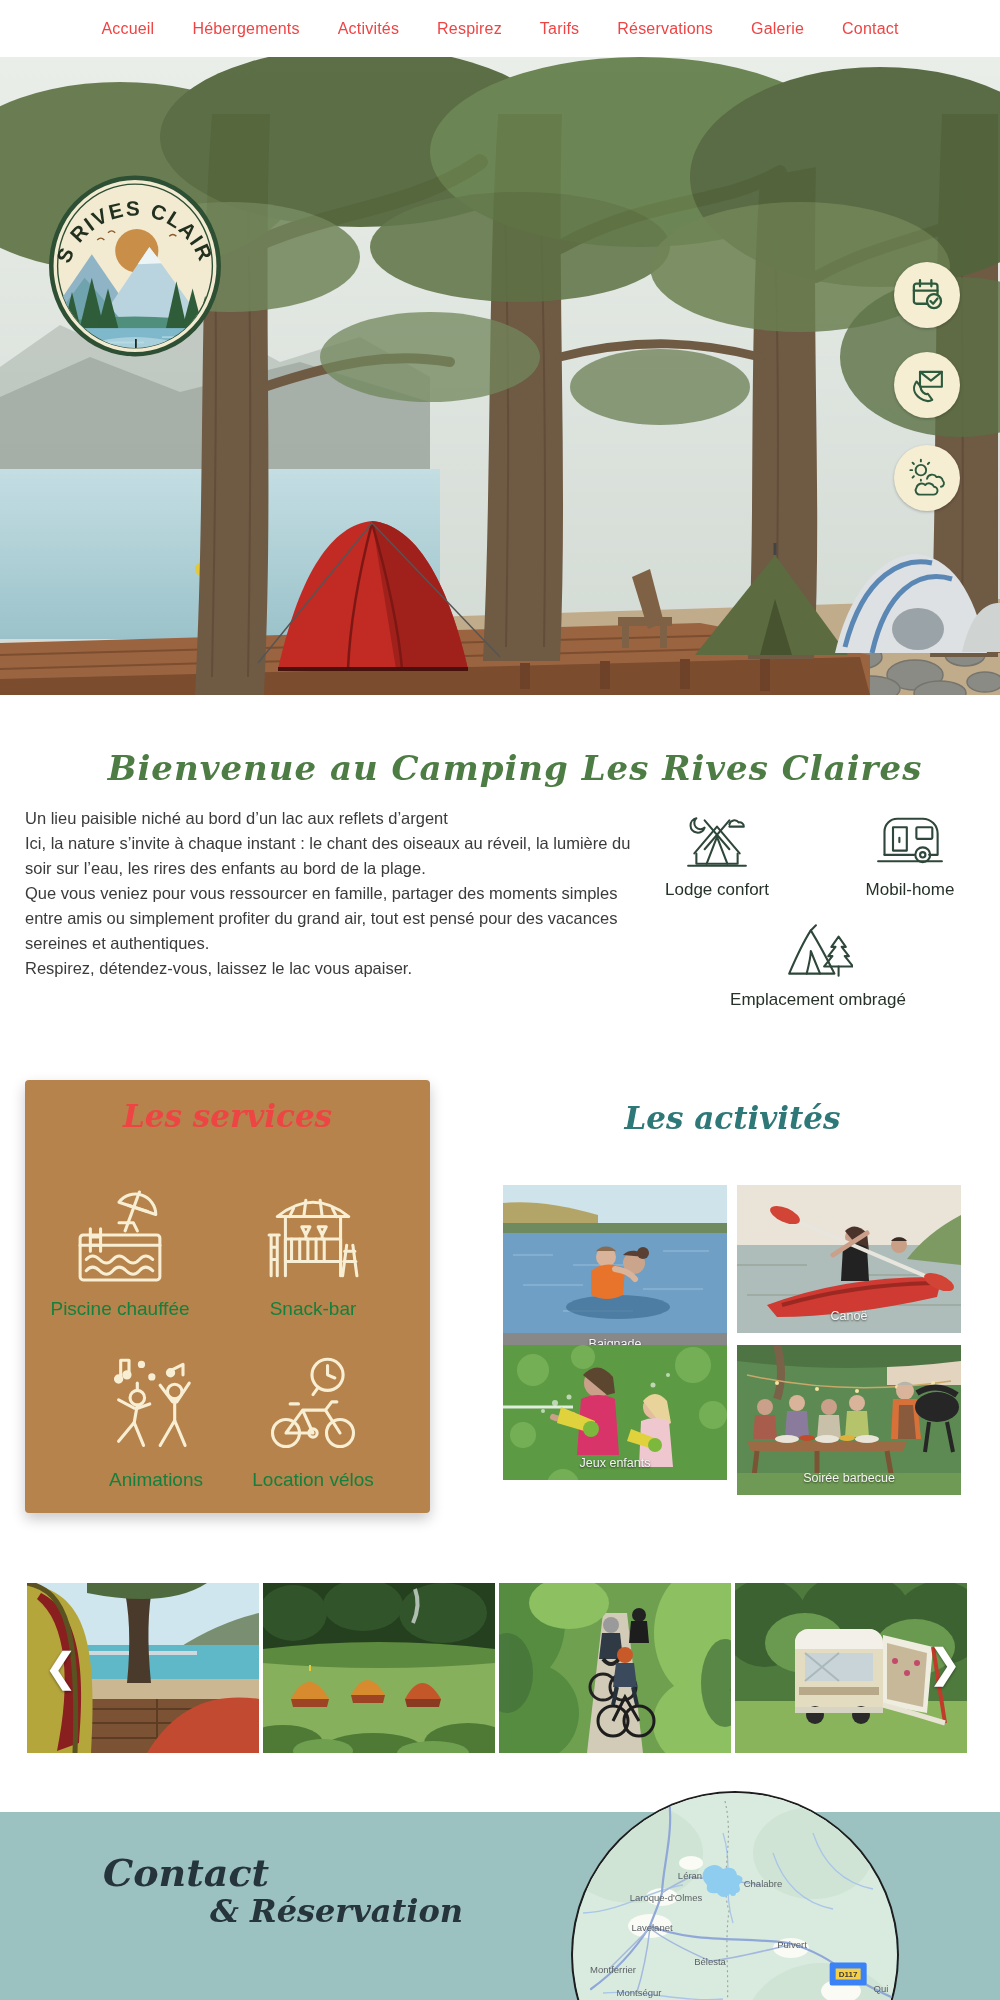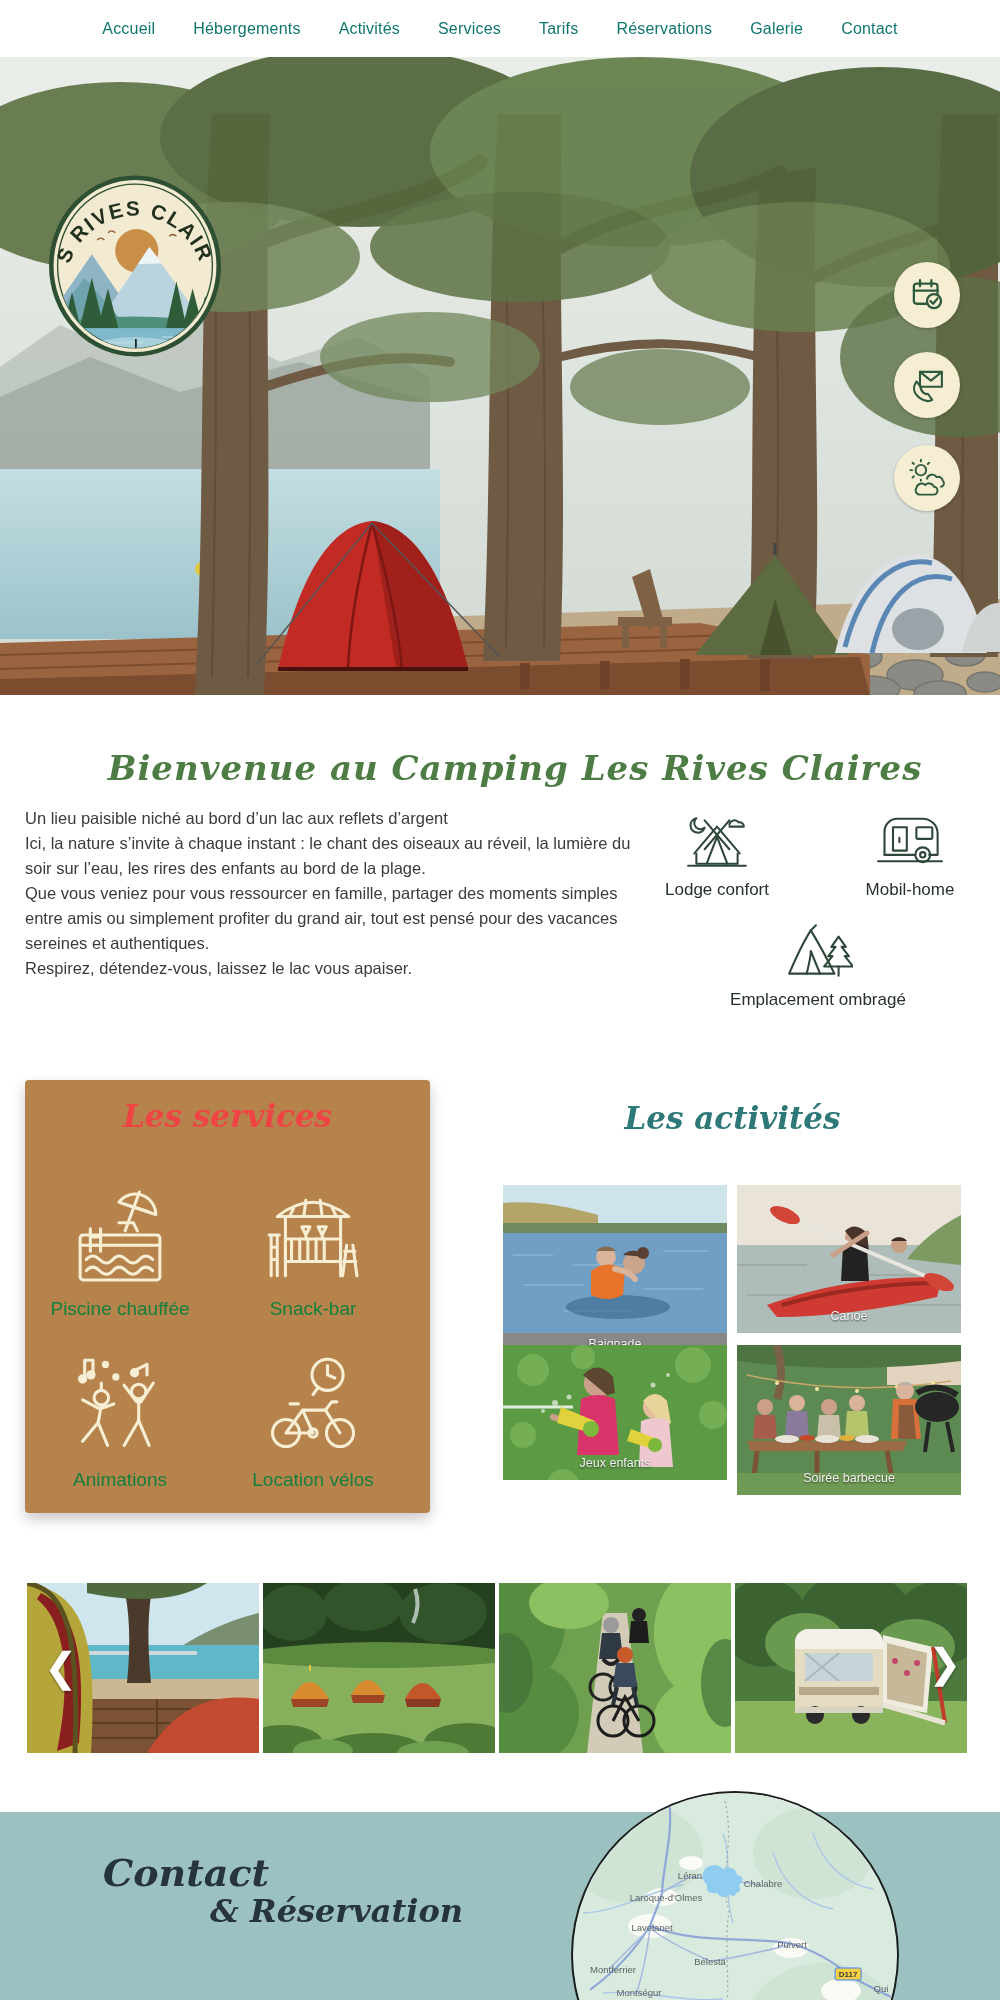--- a/index.html
+++ b/index.html
@@ -4,21 +4,21 @@
 <style>
   html,body{margin:0;padding:0;}
   body{width:1000px;height:2000px;position:relative;overflow:hidden;background:#ffffff;
        font-family:"Liberation Sans",sans-serif;}
   .abs{position:absolute;}
   svg{display:block;}
 
   
   .nav{left:0;top:0;width:1000px;height:57px;background:#ffffff;display:flex;
        align-items:center;justify-content:center;gap:38px;z-index:30;}
-  .nav a{color:#0f766e;font-size:16px;text-decoration:none;letter-spacing:.2px;}
+  .nav a{color:#ef4444;font-size:16px;text-decoration:none;letter-spacing:.2px;}
 
   
   .hero{left:0;top:57px;width:1000px;height:638px;overflow:hidden;background:#dfe5e0;}
   .logo{left:45px;top:112px;width:180px;height:194px;z-index:5;}
   .hero-btn{width:66px;height:66px;border-radius:50%;background:#f5eed3;left:894px;
             display:flex;align-items:center;justify-content:center;z-index:5;
             box-shadow:0 1px 3px rgba(0,0,0,.25);}
 
   
   .welcome-title{left:0;top:733px;width:1000px;text-align:center;
@@ -55,31 +55,31 @@
   .contact-band{left:0;top:1812px;width:1000px;height:188px;background:#9cc1c1;}
   .contact-t1{left:103px;top:1850px;font-family:"DejaVu Serif",serif;font-style:italic;
       font-weight:bold;font-size:38px;color:#26343c;}
   .contact-t2{left:210px;top:1892px;font-family:"DejaVu Serif",serif;font-style:italic;
       font-weight:bold;font-size:32px;color:#26343c;}
   .map-wrap{left:573px;top:1793px;width:324px;height:324px;border-radius:50%;
       overflow:hidden;box-shadow:0 0 0 2px #1d1d1d;}
   .map-label{position:absolute;transform:translate(-50%,-50%);font-size:9.5px;
       color:#5c6266;white-space:nowrap;}
   .road-badge{position:absolute;transform:translate(-50%,-50%);background:#f6cf45;
-      border:1px solid #3b82f6;border-radius:2px;font-size:8px;font-weight:bold;
+      border:6px solid #3b82f6;border-radius:2px;font-size:8px;font-weight:bold;
       color:#3a3a3a;padding:1px 3px;}
 </style>
 </head>
 <body>
 
 <nav class="abs nav">
   <a href="#">Accueil</a>
   <a href="#">Hébergements</a>
   <a href="#">Activités</a>
-  <a href="#">Services</a>
+  <a href="#">Respirez</a>
   <a href="#">Tarifs</a>
   <a href="#">Réservations</a>
   <a href="#">Galerie</a>
   <a href="#">Contact</a>
 </nav>
 
 <div class="abs hero">
   <svg width="1000" height="638" viewBox="0 0 1000 638">
     <defs>
       <linearGradient id="skyg" x1="0" y1="0" x2="0" y2="1">
@@ -336,21 +336,21 @@
       <path d="M20,30 V88 M74,30 V88"></path>
       <rect x="20" y="52" width="54" height="22"></rect>
       <path d="M26,52 v22 M34,52 v22 M42,52 v22 M50,52 v22 M58,52 v22"></path>
       <path d="M36,40 l4,8 l4,-8 Z M40,48 v4 M52,40 l4,8 l4,-8 Z M56,48 v4"></path>
       <path d="M4,48 h10 M6,48 V88 M12,48 V88 M6,60 h6 M6,72 h6"></path>
       <path d="M80,58 L76,88 M86,58 L90,88 M78,64 h10 M77,74 h12"></path>
     </g>
   </svg>
   <span class="label">Snack-bar</span>
 </div>
-<div class="abs service" style="left:25px;top:1352px;">
+<div class="abs service" style="left:25px;top:1352px;padding-left:36px;">
   <svg width="100" height="108" viewBox="0 0 96 104">
     <g fill="none" stroke="#f7eed3" stroke-width="3" stroke-linecap="round" stroke-linejoin="round">
       <path d="M14,24 V8 h8 v12"></path>
         <circle cx="12" cy="26" r="3" fill="#f7eed3"></circle>
         <circle cx="20" cy="22" r="3" fill="#f7eed3"></circle>
       <circle cx="34" cy="12" r="2" fill="#f7eed3"></circle>
         <path d="M30,30 v6"></path>
         <circle cx="44" cy="24" r="2" fill="#f7eed3"></circle>
       <path d="M62,18 l12,-6 v10"></path>
         <circle cx="62" cy="20" r="3" fill="#f7eed3"></circle>

